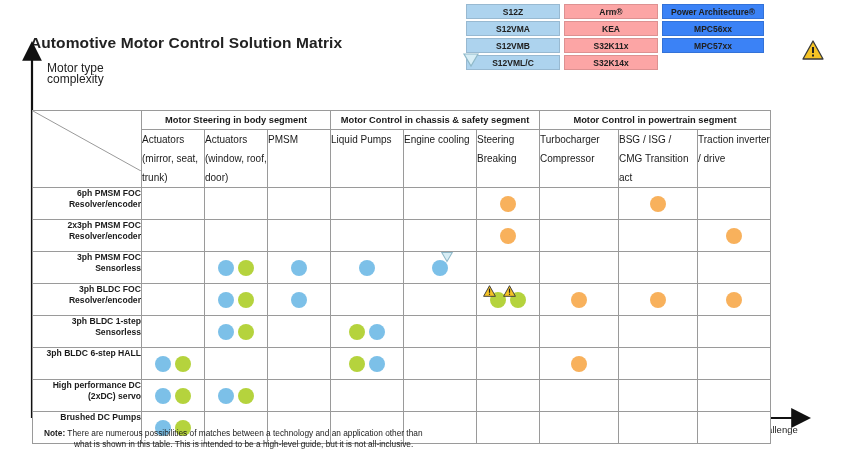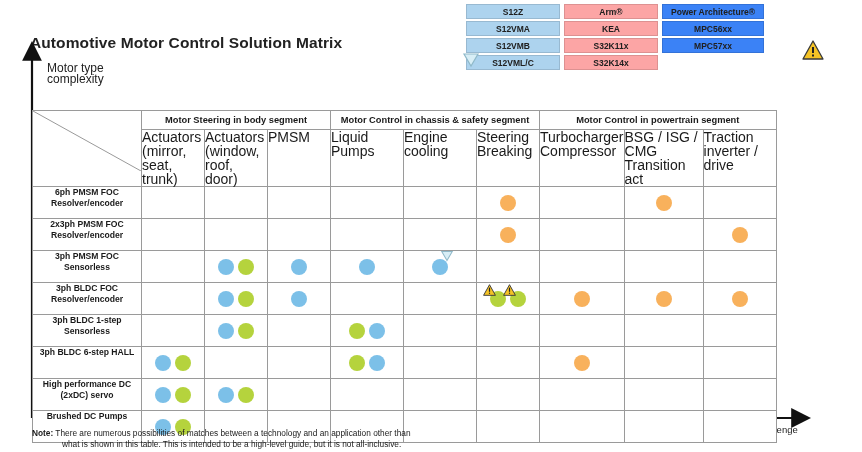--- a/index.html
+++ b/index.html
@@ -68,31 +68,31 @@
   .corner{
     width:108px;height:60px;position:relative;background:#fff;
   }
   .corner svg{position:absolute;left:0;top:0;}
   .grp-head{
     text-align:center;font-weight:bold;font-size:9.3px;
     height:18px;line-height:18px;color:#1a1a1a;
     background:#fff;
   }
   .sub-head{
-    font-size:14px;line-height:14px;
+    font-size:10px;line-height:19px;
     padding:4px 4px 0 4px;height:41px;color:#1a1a1a;
     font-weight:normal;text-align:left;vertical-align:top;
     background:#fff;
   }
   .row-head{
     font-size:8.6px;line-height:10.5px;
     padding:5px 4px 0 6px;
     width:108px;height:31px;
     font-weight:bold;color:#1a1a1a;
-    text-align:center;vertical-align:top;
+    text-align:right;vertical-align:top;
     background:#fff;
   }
   .cell{
     height:31px;
     text-align:center;
     vertical-align:middle;
     background:#fff;
   }
   .c-w1{width:62px}.c-w2{width:62px}.c-w3{width:62px}
   .c-w4{width:72px}.c-w5{width:72px}.c-w6{width:62px}
@@ -102,21 +102,21 @@
   .dot{width:16px;height:16px;border-radius:50%;display:inline-block;}
   .dot.blue{background:#7cc0e8;}
   .dot.green{background:#b5d33d;}
   .dot.orange{background:#f8b15c;}
 
   .badge{position:relative;display:inline-flex;align-items:center;justify-content:center;}
   .badge .mark{position:absolute;left:-7px;top:-7px;}
 
   
   #note{
-    position:absolute;left:32px;top:428px;
+    position:absolute;left:44px;top:428px;
     font-size:8.3px;line-height:11px;color:#1a1a1a;width:470px;
   }
   .note-ind{display:inline-block;padding-left:30px;text-align:center;}
 </style>
 </head>
 <body>
 
 <div id="title">Automotive Motor Control Solution Matrix</div>
 
 <div id="legend">

